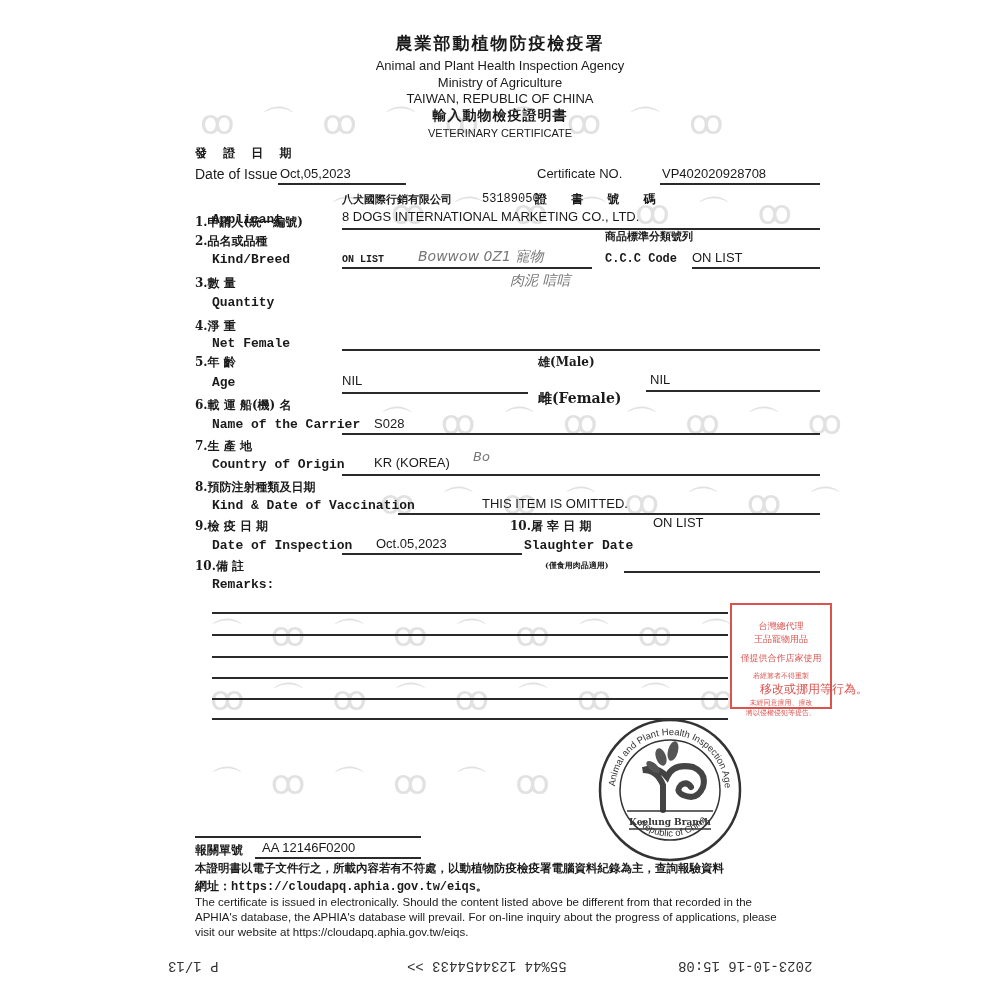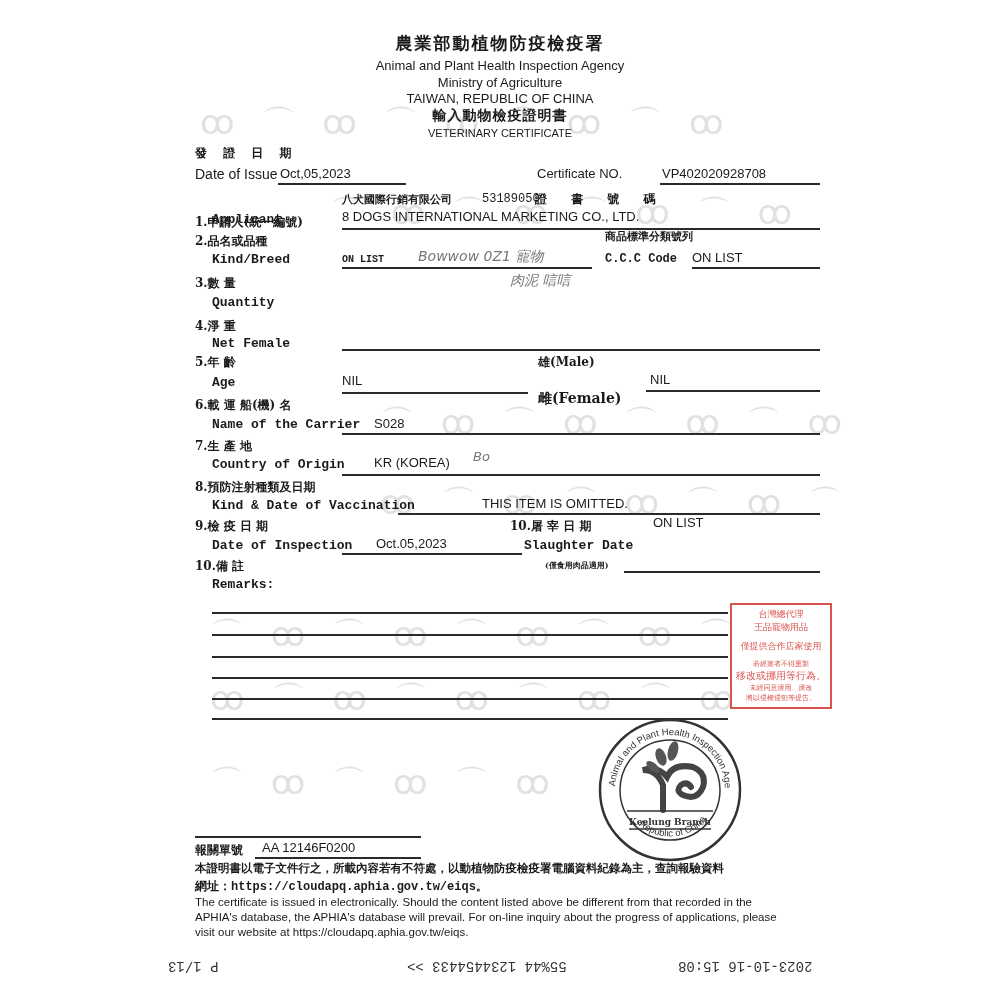--- a/index.html
+++ b/index.html
@@ -114,25 +114,25 @@
 <div>
   <div class="hline" style="left:212px;top:612px;width:516px;"></div>
   <div class="hline" style="left:212px;top:634px;width:516px;"></div>
   <div class="hline" style="left:212px;top:656px;width:516px;"></div>
   <div class="hline" style="left:212px;top:677px;width:516px;"></div>
   <div class="hline" style="left:212px;top:698px;width:516px;"></div>
   <div class="hline" style="left:212px;top:718px;width:516px;"></div>
 </div>
 
 <div class="stamp">
-  <div style="font-size:9px;margin-top:3px;">台灣總代理</div>
+  <div style="font-size:9px;margin-top:15px;">台灣總代理</div>
   <div style="font-size:9px;">王品寵物用品</div>
   <div style="font-size:9px;margin-top:6px;">僅提供合作店家使用</div>
   <div style="font-size:7px;margin-top:6px;">若經篡者不得重製</div>
-  <div style="font-size:10px;">移改或挪用等行為。</div>
+  <div style="font-size:12px;padding-left:28px;">移改或挪用等行為。</div>
   <div style="font-size:7px;">未經同意擅用、擅改</div>
   <div style="font-size:7px;">將以侵權侵犯等提告。</div>
 </div>
 
 <div class="seal">
   <svg width="150" height="150" viewBox="0 0 150 150">
     <defs>
       <path id="arcTop" d="M 20 75 A 55 55 0 1 1 130 75"></path>
       <path id="arcBot" d="M 35 100 A 48 48 0 0 0 115 100"></path>
     </defs>

